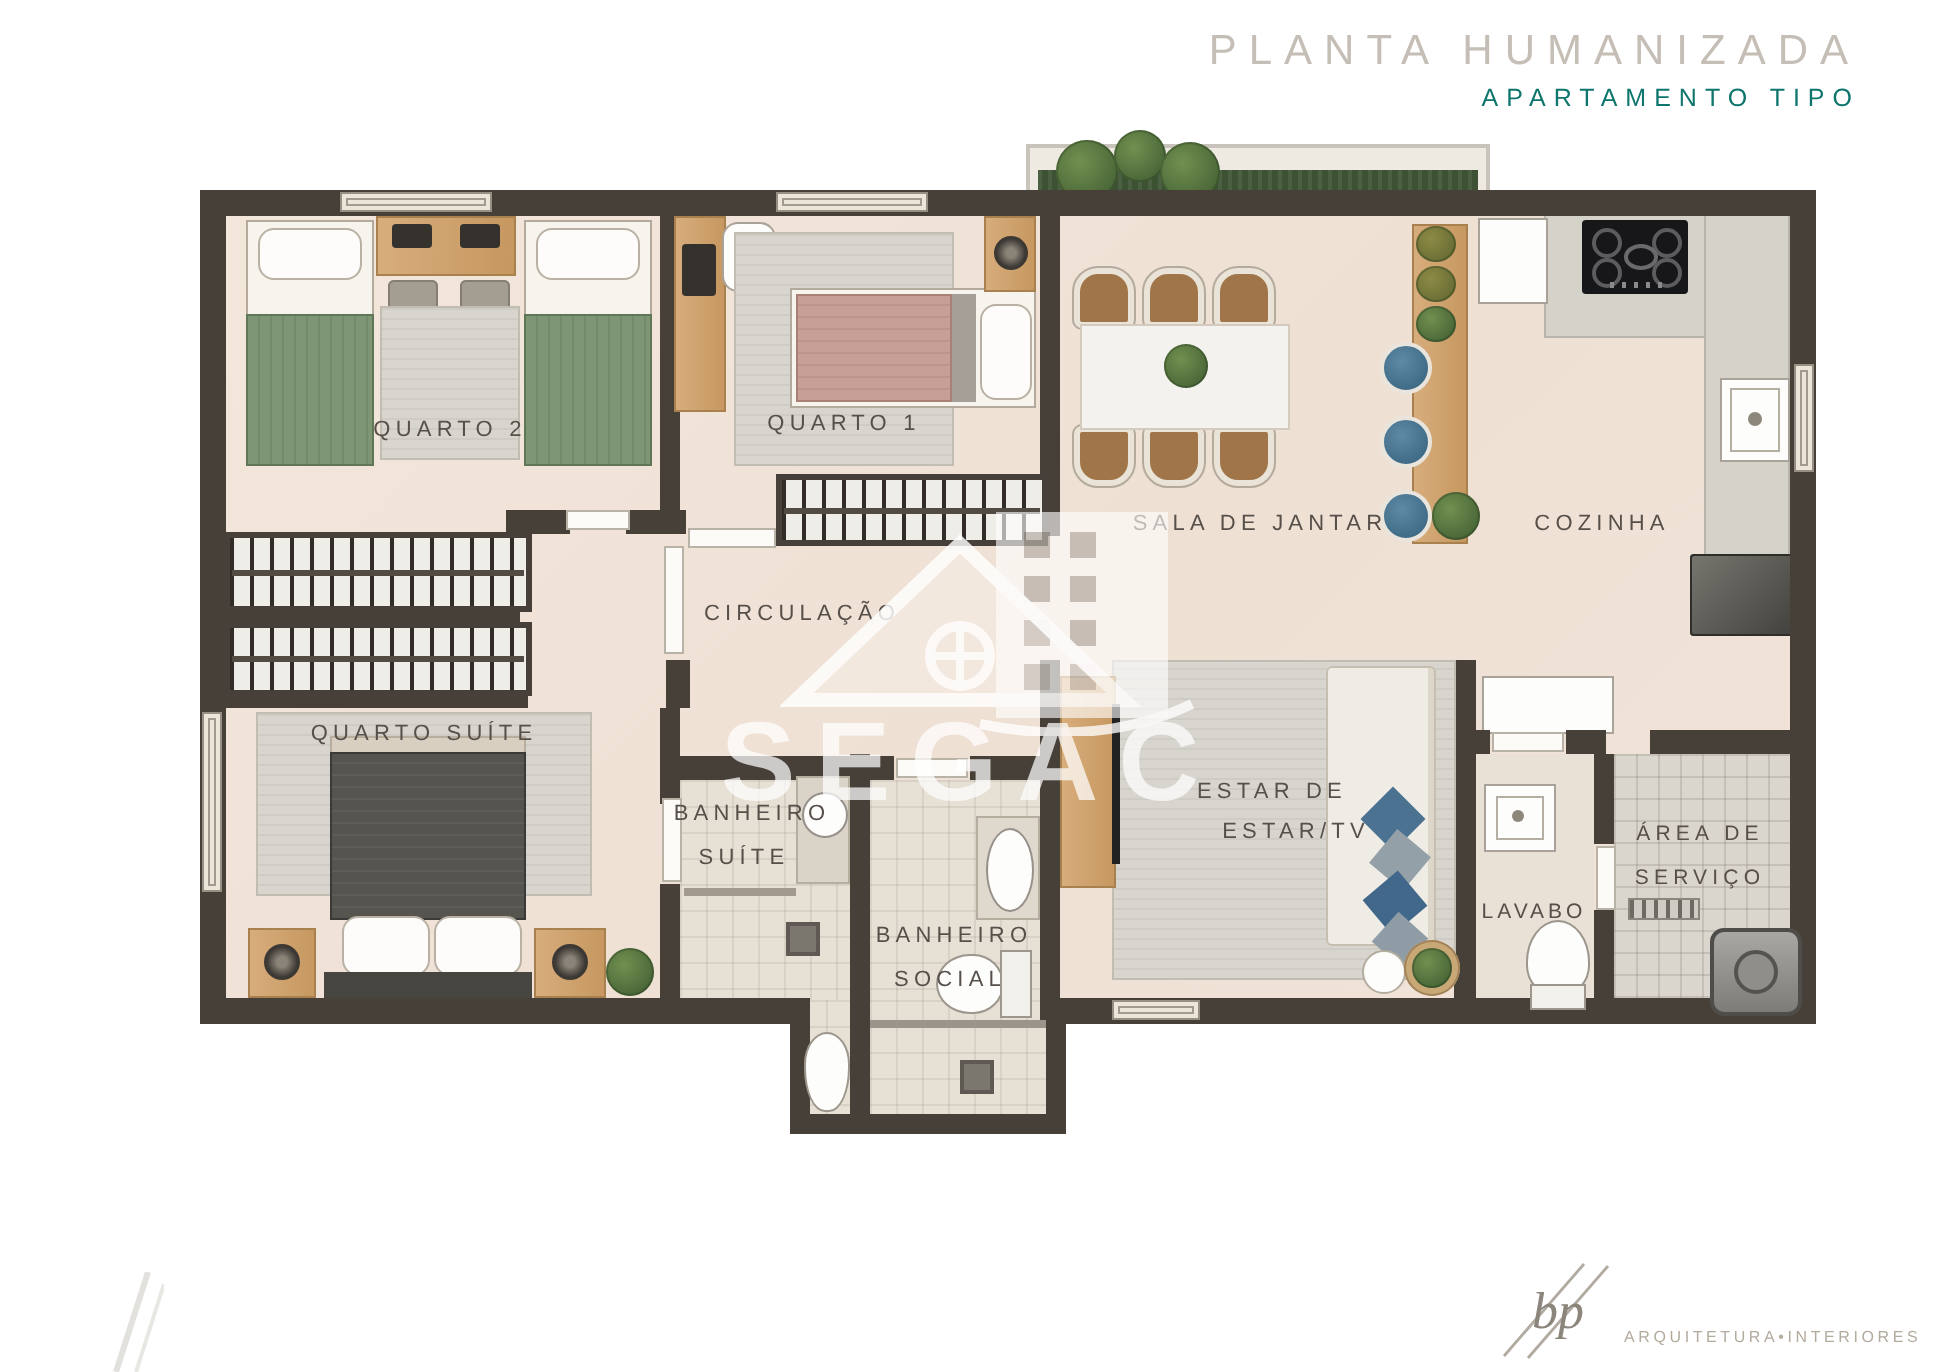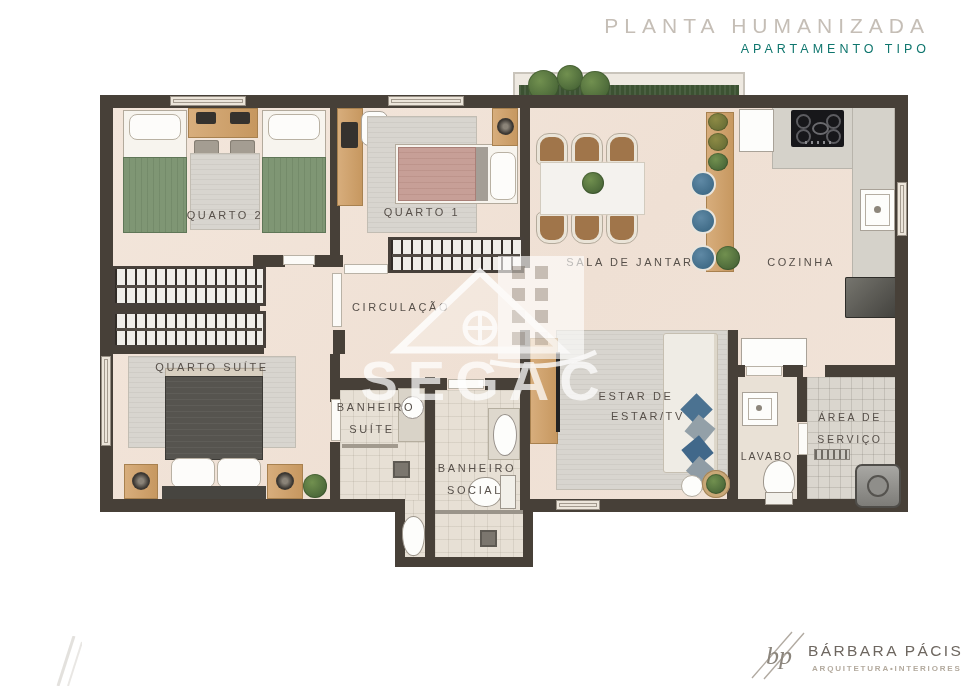--- a/index.html
+++ b/index.html
@@ -256,20 +256,19 @@
     <div class="wm" style="left:0;top:98px;width:290px;font-size:56px;letter-spacing:10px;">SEGAC</div>
   </div>
 </div>
 
 <div class="abs" style="left:740px;top:628px;width:215px;height:52px;">
   <svg width="58" height="52" viewBox="0 0 58 52" style="position:absolute;left:8px;top:0;">
     <line x1="4" y1="50" x2="44" y2="4" stroke="#b1aaa1" stroke-width="1.4"></line>
     <line x1="16" y1="51" x2="56" y2="5" stroke="#b1aaa1" stroke-width="1.4"></line>
     <text x="18" y="36" font-family="Liberation Serif, serif" font-style="italic" font-size="26" fill="#8b857c">bp</text>
   </svg>
-  <div class="abs" style="left:68px;top:14px;font-size:15.5px;letter-spacing:2.4px;color:#6e6760;white-space:nowrap;">BÁRBARA PÁCIS</div>
-  <div class="abs" style="left:72px;top:36px;width:143px;text-align:center;font-size:8px;letter-spacing:1.8px;color:#b4ab9f;white-space:nowrap;font-weight:bold;">ARQUITETURA•INTERIORES</div>
+  <div class="abs" style="left:72px;top:36px;width:143px;text-align:center;font-size:8px;letter-spacing:1.8px;color:#b4ab9f;white-space:nowrap;">ARQUITETURA•INTERIORES</div>
 </div>
 
 <svg width="30" height="50" viewBox="0 0 30 50" style="position:absolute;left:52px;top:636px;opacity:.55;">
   <line x1="6" y1="50" x2="22" y2="0" stroke="#cdc9c3" stroke-width="3"></line>
   <line x1="16" y1="50" x2="30" y2="6" stroke="#d8d4ce" stroke-width="2"></line>
 </svg>
 
 </body></html>

